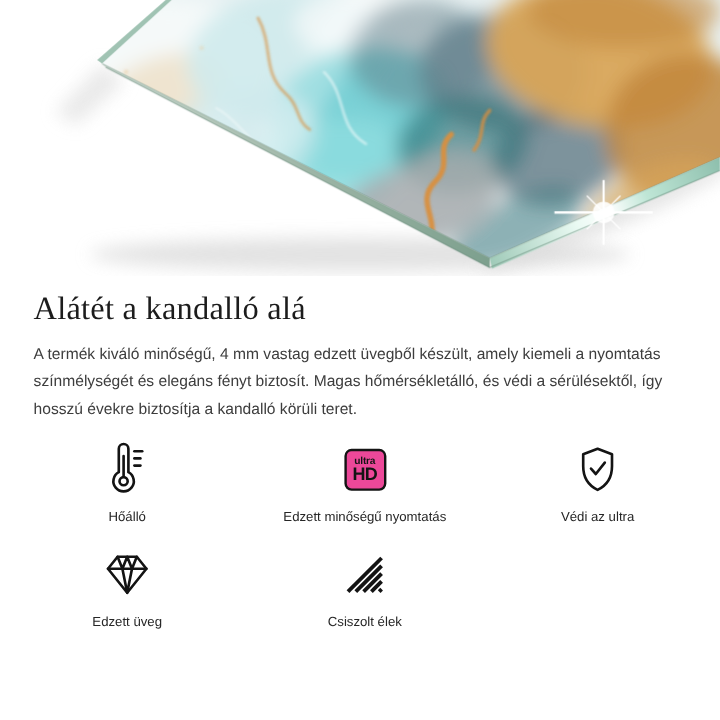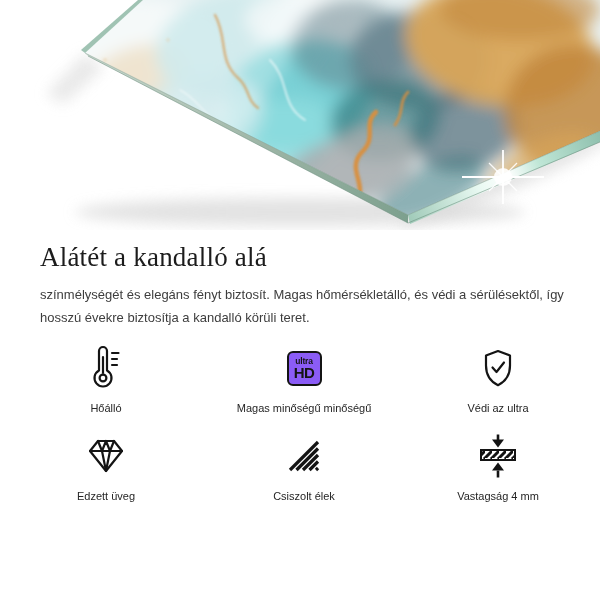--- a/index.html
+++ b/index.html
@@ -1,27 +1,27 @@
 <!DOCTYPE html>
 <html><head>
 <meta charset="utf-8">
 <style>
   html,body{margin:0;padding:0;background:#ffffff;}
   body{width:600px;height:600px;overflow:hidden;font-family:"Liberation Sans",sans-serif;color:#222;}
   .hero{position:relative;width:600px;height:230px;}
   .hero svg{display:block;}
-  .content{padding:0 40px;}
+  .content{padding:0 28px;}
   .heading{margin-top:9px;font-family:"Liberation Serif",serif;font-weight:400;font-size:27px;line-height:36px;color:#1c1c1c;letter-spacing:.2px;}
   .desc{margin-top:8px;font-size:13px;line-height:23px;color:#3d3d3d;width:560px;}
   .desc div{white-space:nowrap;}
   .features{margin-top:13px;display:grid;grid-template-columns:212px 184px 204px;row-gap:16px;width:600px;}
   .feature{display:flex;flex-direction:column;align-items:center;}
   .icon-box{height:52px;display:flex;align-items:center;justify-content:center;}
   .feature .label{margin-top:8px;font-size:11px;color:#262626;}
-  .uhd-box{width:31px;height:31px;border:2.5px solid #141414;border-radius:6px;display:flex;flex-direction:column;align-items:center;justify-content:center;background:#8b5cf6;}
+  .uhd-box{width:31px;height:31px;border:2.5px solid #141414;border-radius:6px;display:flex;flex-direction:column;align-items:center;justify-content:center;background:#ec4899;}
   .uhd-top{font-size:8.5px;font-weight:700;color:#141414;line-height:9px;letter-spacing:-.2px;}
   .uhd-bottom{font-size:15px;font-weight:700;color:#141414;line-height:14px;letter-spacing:-.5px;}
   .ic{stroke:#141414;fill:none;stroke-width:2.2;stroke-linecap:round;stroke-linejoin:round;}
 </style>
 </head>
 <body>
 
 <div class="hero">
   <svg width="600" height="230" viewBox="0 0 600 230">
     <defs>
@@ -114,20 +114,21 @@
       <circle cx="503" cy="177" r="2.5" fill="#ffffff"></circle>
     </g>
   </svg>
 </div>
 
 <div class="content">
   <div class="heading">
     <div>Alátét a kandalló alá</div>
   </div>
   <div class="desc">
+    <div>A termék kiváló minőségű, 4 mm vastag edzett üvegből készült, amely kiemeli a nyomtatás</div>
     <div>színmélységét és elegáns fényt biztosít. Magas hőmérsékletálló, és védi a sérülésektől, így</div>
     <div>hosszú évekre biztosítja a kandalló körüli teret.</div>
   </div>
 </div>
 
 <div class="features">
 
   <div class="feature">
     <div class="icon-box">
       <svg width="28" height="50" viewBox="0 0 28 50">
@@ -142,21 +143,21 @@
     <div class="label">Hőálló</div>
   </div>
 
   <div class="feature">
     <div class="icon-box">
       <div class="uhd-box">
         <span class="uhd-top">ultra</span>
         <span class="uhd-bottom">HD</span>
       </div>
     </div>
-    <div class="label">Magas minőségű minőségű</div>
+    <div class="label">Edzett minőségű nyomtatás</div>
   </div>
 
   <div class="feature">
     <div class="icon-box">
       <svg width="32" height="40" viewBox="0 0 32 40">
         <path class="ic" stroke-width="2.4" d="M16,3 L28,7.5 V17.5 C28,27.5 23,33.8 16,37.2 C9,33.8 4,27.5 4,17.5 V7.5 Z"></path>
         <path class="ic" stroke-width="2.4" d="M10.5,19.5 L14.5,24 L22,14.5"></path>
       </svg>
     </div>
     <div class="label">Védi az ultra</div>
@@ -182,31 +183,14 @@
           <line x1="9.5" y1="31" x2="31" y2="9.5"></line>
           <line x1="16" y1="31" x2="31" y2="16"></line>
           <line x1="22.5" y1="31" x2="31" y2="22.5"></line>
           <line x1="29" y1="31" x2="31" y2="29"></line>
         </g>
       </svg>
     </div>
     <div class="label">Csiszolt élek</div>
   </div>
 
-  <div class="feature">
-    <div class="icon-box">
-      <svg width="40" height="44" viewBox="0 0 40 44">
-        <defs>
-          <pattern id="hatch" patternUnits="userSpaceOnUse" width="7" height="8">
-            <path d="M-2,10 L8,0 M5,10 L15,0" stroke="#141414" stroke-width="3"></path>
-          </pattern>
-        </defs>
-        <line x1="20" y1="0.5" x2="20" y2="6" stroke="#141414" stroke-width="2.6"></line>
-        <polygon points="14,5.5 26,5.5 20,13.5" fill="#141414"></polygon>
-        <rect x="3" y="16" width="34" height="10" fill="url(#hatch)" stroke="#141414" stroke-width="2"></rect>
-        <polygon points="14,36.5 26,36.5 20,28.5" fill="#141414"></polygon>
-        <line x1="20" y1="36.5" x2="20" y2="43.5" stroke="#141414" stroke-width="2.6"></line>
-      </svg>
-    </div>
-    <div class="label">Vastagság 4 mm</div>
-  </div>
 
 </div>
 
 </body></html>

